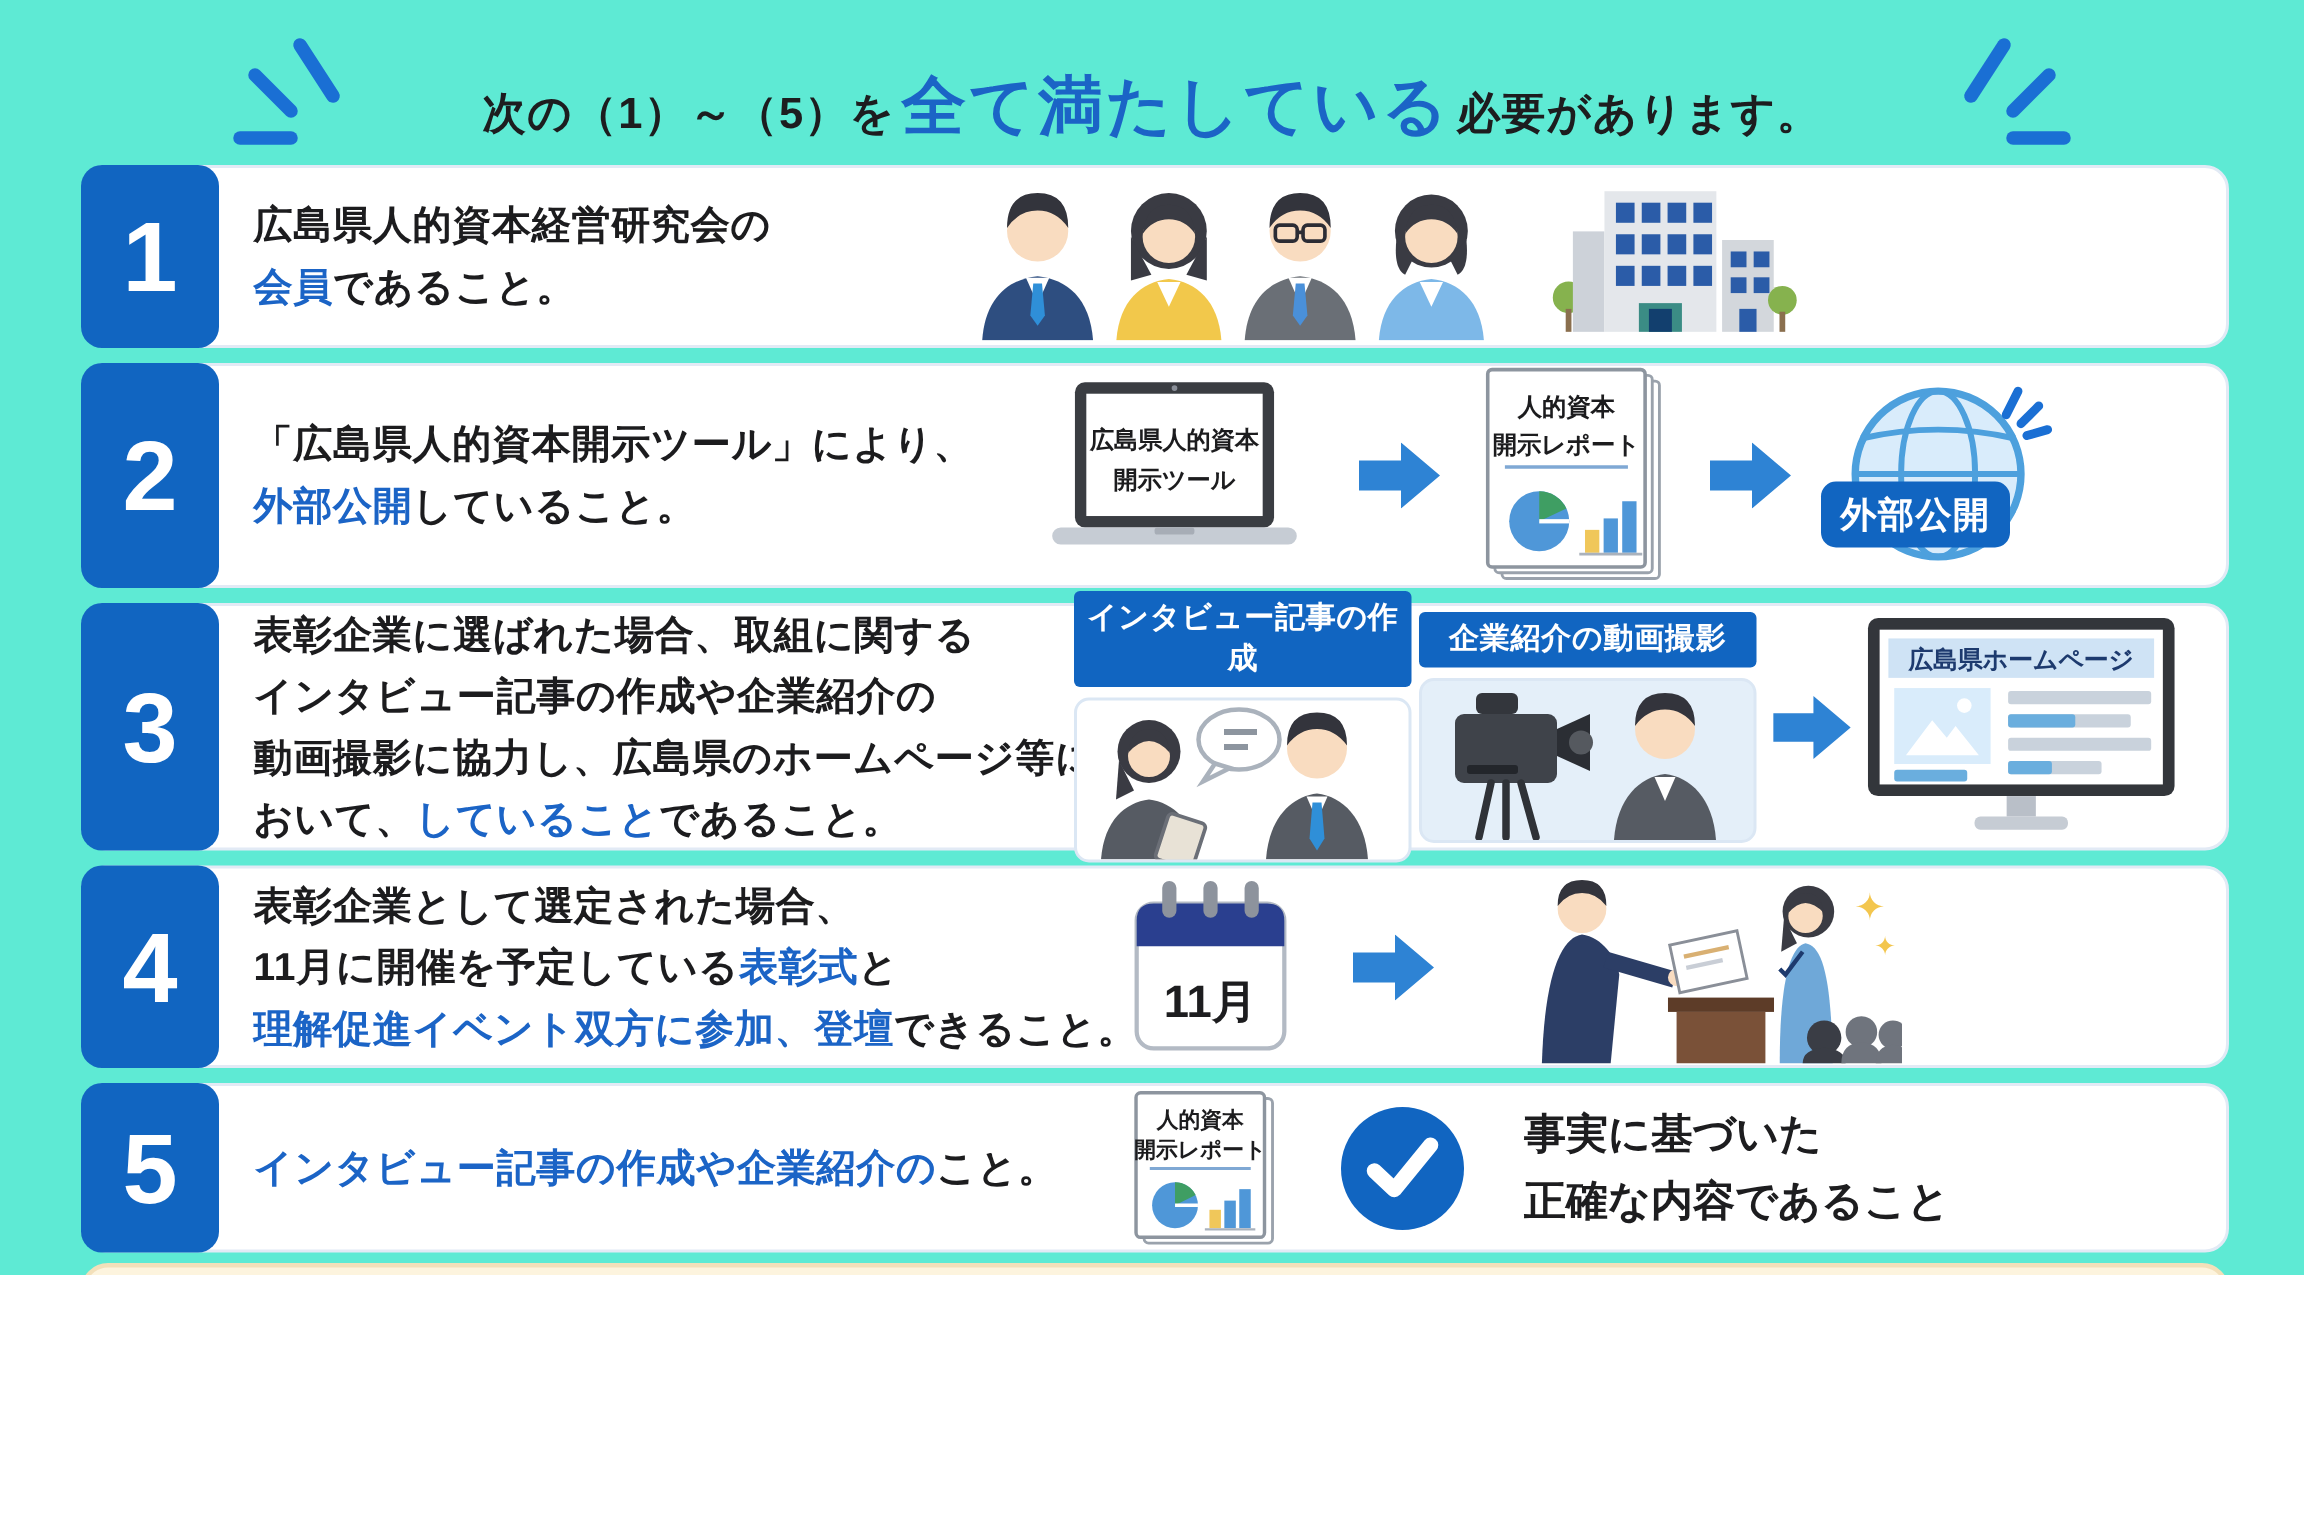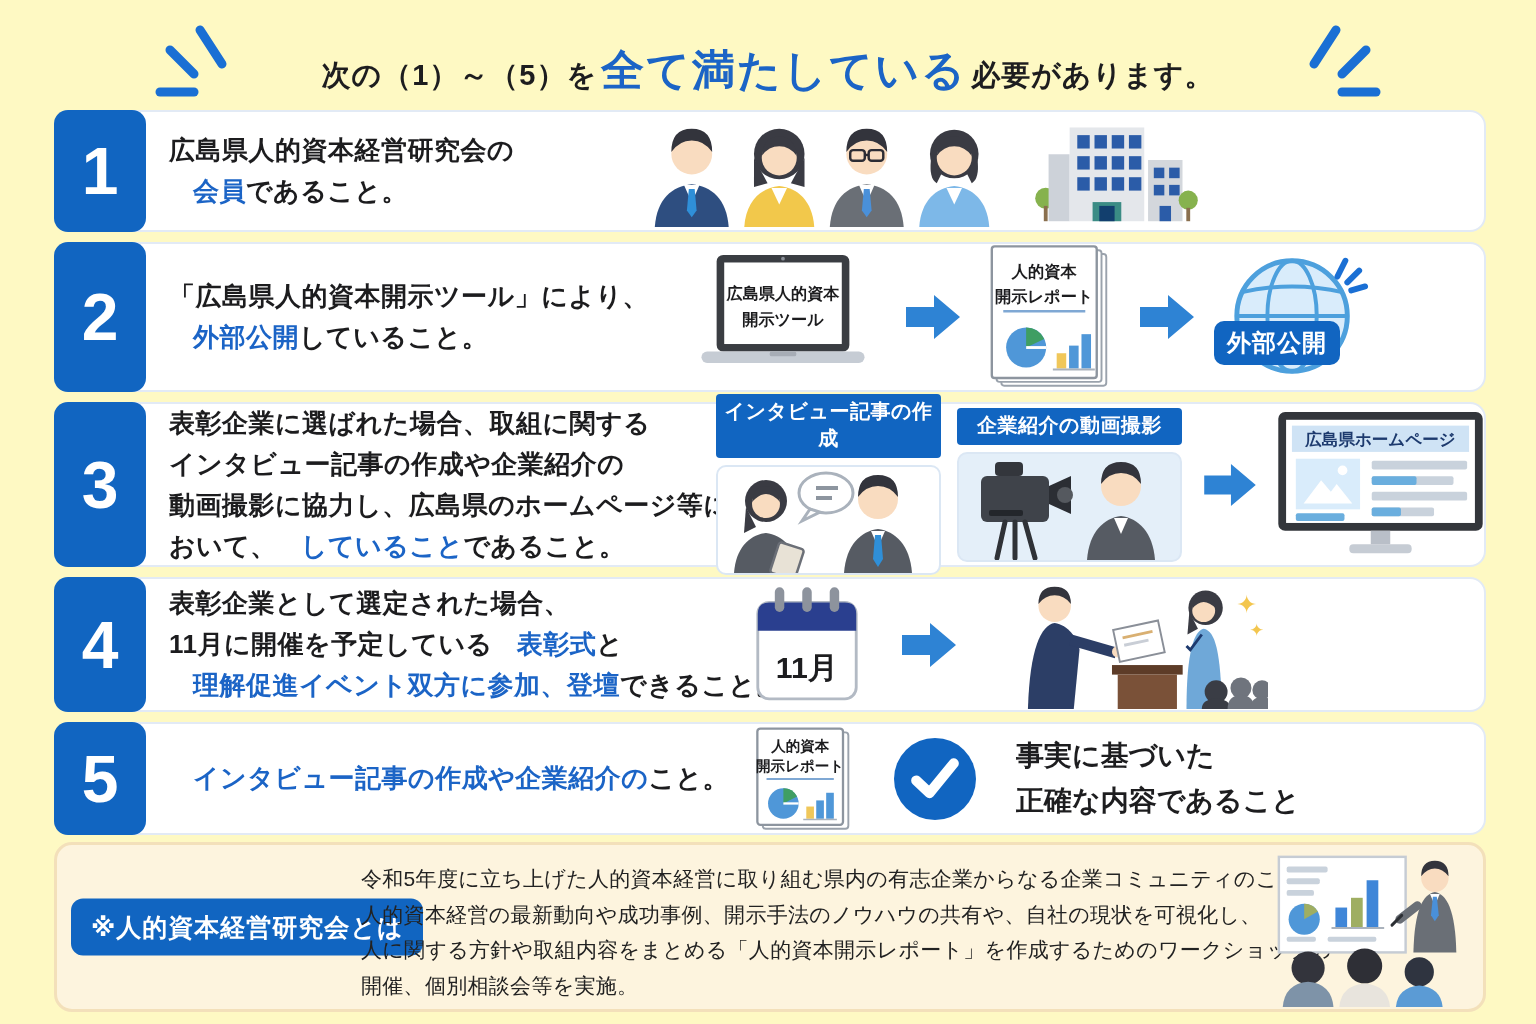--- a/index.html
+++ b/index.html
@@ -1,35 +1,35 @@
 <!DOCTYPE html>
 <html><head>
 <meta charset="utf-8">
 <style>
   * { box-sizing: border-box; }
   body { margin:0; background:#fff; font-family:"Liberation Sans","DejaVu Sans",sans-serif; }
-  .page { position:relative; width:1536px; height:1024px; background:#fef9c3; overflow:hidden; }
+  .page { position:relative; width:1536px; height:850px; background:#5eead4; overflow:hidden; }
 
   
   .hero { position:absolute; top:42px; left:0; width:100%; display:flex; justify-content:center; align-items:baseline; gap:4px; }
   .hero .pre,.hero .post { font-size:29px; font-weight:700; color:#1d1d1f; letter-spacing:1px; }
   .hero .emph { font-size:43px; font-weight:800; color:#1b64c6; letter-spacing:2px; }
   .sparkle { position:absolute; top:22px; }
   .sparkle.left { left:152px; }
   .sparkle.right { right:152px; }
 
   
   .rows { position:absolute; top:110px; left:54px; width:1432px; display:flex; flex-direction:column; gap:10px; }
   .rowcard { position:relative; background:#fff; border:2px solid #e2eaf5; border-radius:16px; }
   .r1{height:122px}.r2{height:150px}.r3{height:165px}.r4{height:135px}.r5{height:113px}
   .numbadge { position:absolute; left:-2px; top:-2px; bottom:-2px; width:92px; background:#1165c1; border-radius:14px; color:#fff; font-size:66px; font-weight:800; display:flex; align-items:center; justify-content:center; }
   .rowtext { position:absolute; left:113px; top:50%; transform:translateY(-50%); font-size:26px; font-weight:700; color:#1c1c1e; line-height:1.58; letter-spacing:0.5px; }
-  .rowtext .blue { color:#1b64c6;margin-left:24px; }
+  .rowtext .blue { color:#1b64c6; }
   .illus { position:absolute; top:0; bottom:0; display:flex; align-items:center; }
-  .i1{left:592px; gap:36px;} .i2{left:632px; gap:28px;} .i3{left:645px; gap:16px;padding-left:15px;} .i4{left:698px; gap:42px;} .i5{left:698px; gap:40px;}
+  .i1{left:592px; gap:36px;} .i2{left:632px; gap:28px;} .i3{left:645px; gap:5px;padding-left:15px;} .i4{left:698px; gap:42px;} .i5{left:698px; gap:40px;}
 
   
   .laptop-text { font-size:17px; font-weight:700; fill:#1c1c1e; }
   .globe-wrap { position:relative; width:150px; height:148px; }
   .globe-badge { position:absolute; left:-8px; top:78px; background:#1165c1; color:#fff; font-size:24px; font-weight:800; padding:6px 13px; border-radius:10px; letter-spacing:1px; white-space:nowrap; }
 
   
   .scene { width:225px; }
   .scene .banner { background:#1165c1; color:#fff; font-size:20px; font-weight:700; text-align:center; padding:4px 0 6px; border-radius:4px; letter-spacing:0.5px; }
   .scene .scenebox { height:110px; border:2px solid #dbe7f4; border-radius:10px; margin-top:7px; background:#fff; overflow:hidden; }

